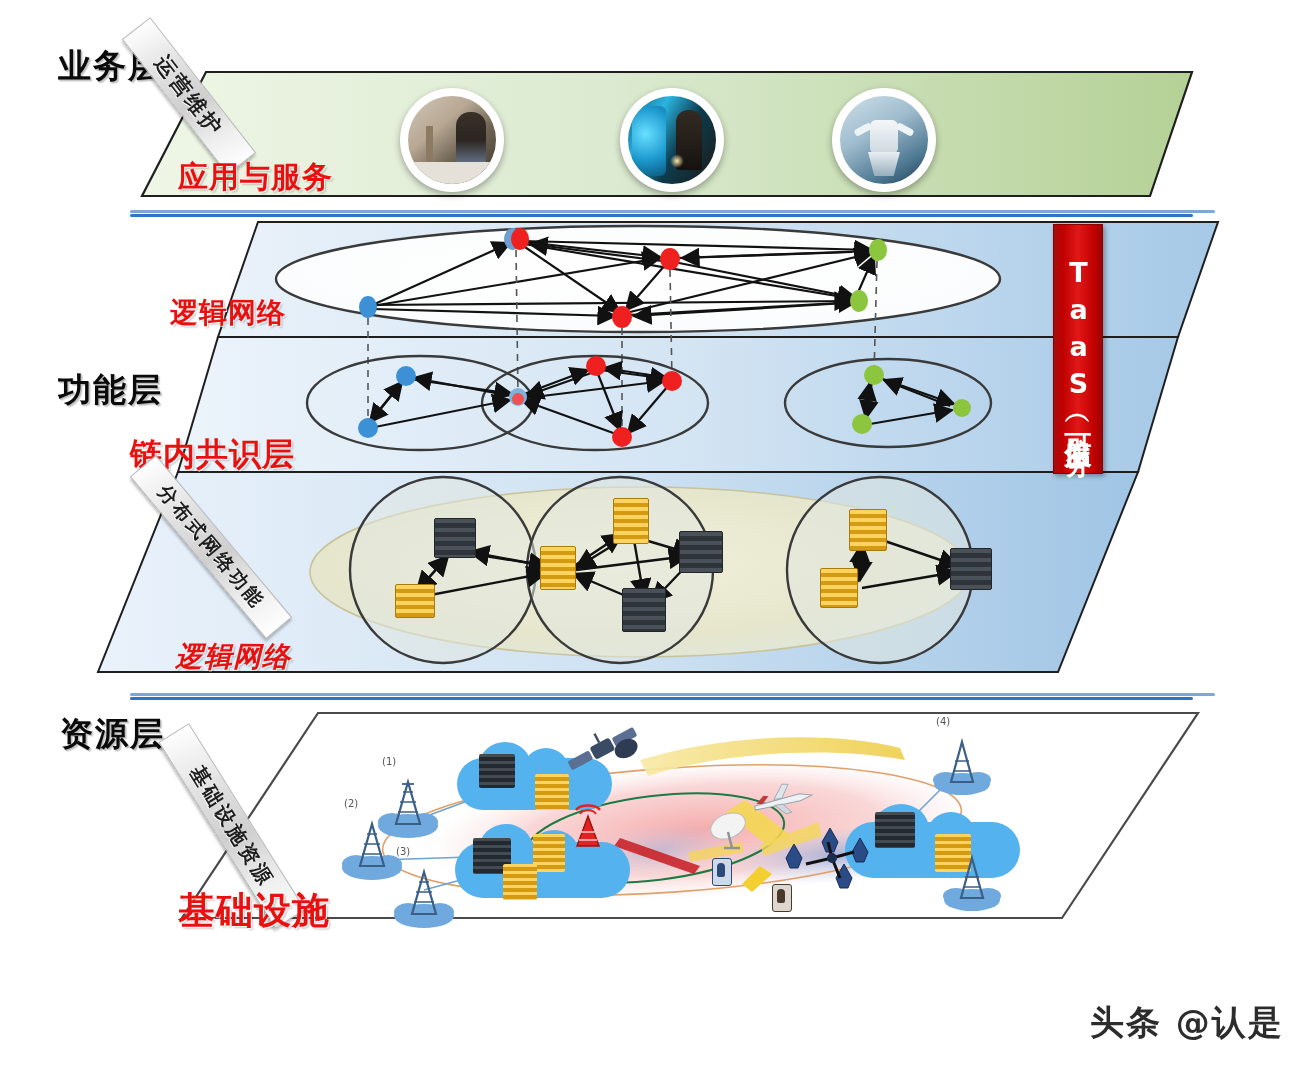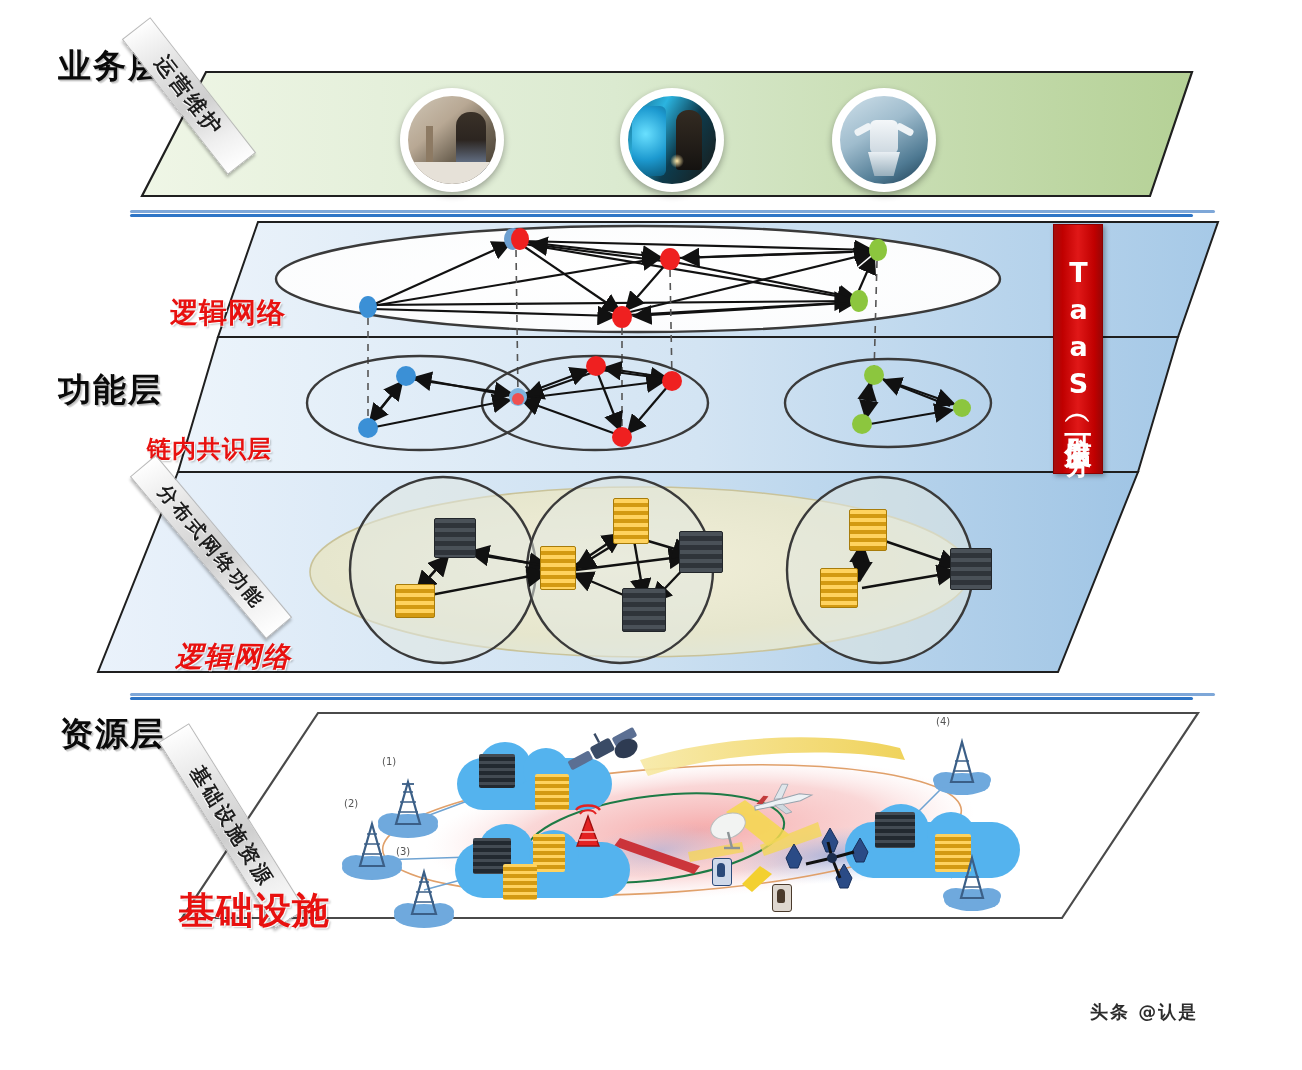--- a/index.html
+++ b/index.html
@@ -41,21 +41,21 @@
     display:flex;align-items:center;justify-content:center;
     box-shadow:2px 2px 5px rgba(0,0,0,.35);
     z-index:40;
   }
   .taas span{
     writing-mode:vertical-rl;text-orientation:upright;
     letter-spacing:6px;font-size:27px;white-space:nowrap;
   }
   
   .watermark{
-    color:#1b1b1b;font-size:18px;font-weight:bold;letter-spacing:2px;
+    color:#1b1b1b;font-size:34px;font-weight:bold;letter-spacing:2px;
     opacity:.92;white-space:nowrap;
   }
   svg{display:block;overflow:visible;}
   .ph-ring{
     border-radius:50%;background:#fff;
     box-shadow:0 3px 7px rgba(0,0,0,.33);
     display:flex;align-items:center;justify-content:center;
   }
   .ph-inner{border-radius:50%;overflow:hidden;position:relative;}
 </style>
@@ -82,20 +82,21 @@
     </svg>
   </div>
 
   <div class="layer-title abs" style="left:58px;top:44px;">业务层</div>
 
   <div class="ribbon abs" style="left:103px;top:78px;width:170px;height:34px;font-size:21px;
               transform:rotate(52deg);transform-origin:50% 50%;">
     <span>运营维护</span>
   </div>
 
+  <div class="red-label abs" style="left:178px;top:157px;font-size:30px;">应用与服务</div>
 
   <div class="abs" style="left:0;top:0;width:1302px;height:210px;">
 
     <div class="ph-ring abs" style="left:400px;top:88px;width:104px;height:104px;">
       <div class="ph-inner" style="width:88px;height:88px;
                   background:linear-gradient(140deg,#cfc6b6 0%,#b8a894 35%,#6e6353 62%,#3d372d 100%);">
         <div class="abs" style="left:48px;top:16px;width:30px;height:62px;border-radius:14px 14px 4px 4px;
                     background:linear-gradient(180deg,#3a3128 0%,#2c2520 45%,#7d93b4 100%);"></div>
         <div class="abs" style="left:18px;top:30px;width:7px;height:36px;background:#8d7a63;"></div>
         <div class="abs" style="left:0;top:66px;width:88px;height:22px;background:#e6e1d8;"></div>
@@ -309,21 +310,21 @@
                 background-image:repeating-linear-gradient(180deg,#ffd35f 0 4px,#d39a12 4px 8px);"></div>
     <div class="abs" style="left:950px;top:548px;width:40px;height:40px;background:#3c4248;
                 border:1px solid #22262a;border-radius:2px;
                 background-image:repeating-linear-gradient(180deg,#4a5158 0 4px,#2f343a 4px 9px);"></div>
   </div>
 
   <div class="red-label abs" style="left:170px;top:294px;font-size:28px;">逻辑网络</div>
 
   <div class="layer-title abs" style="left:58px;top:368px;">功能层</div>
 
-  <div class="red-label abs" style="left:147px;top:433px;font-size:24px;">链内共识层</div>
+  <div class="red-label abs" style="left:130px;top:433px;font-size:32px;">链内共识层</div>
 
   <div class="ribbon abs" style="left:105px;top:530px;width:210px;height:32px;font-size:19px;
               transform:rotate(50deg);transform-origin:50% 50%;">
     <span>分布式网络功能</span>
   </div>
 
   <div class="red-label abs" style="left:175px;top:638px;font-size:28px;font-style:italic;">逻辑网络</div>
 
   <div class="abs" style="left:130px;top:693px;width:1085px;">
     <div style="height:3px;background:#7ea7d8;border-radius:2px;"></div>

